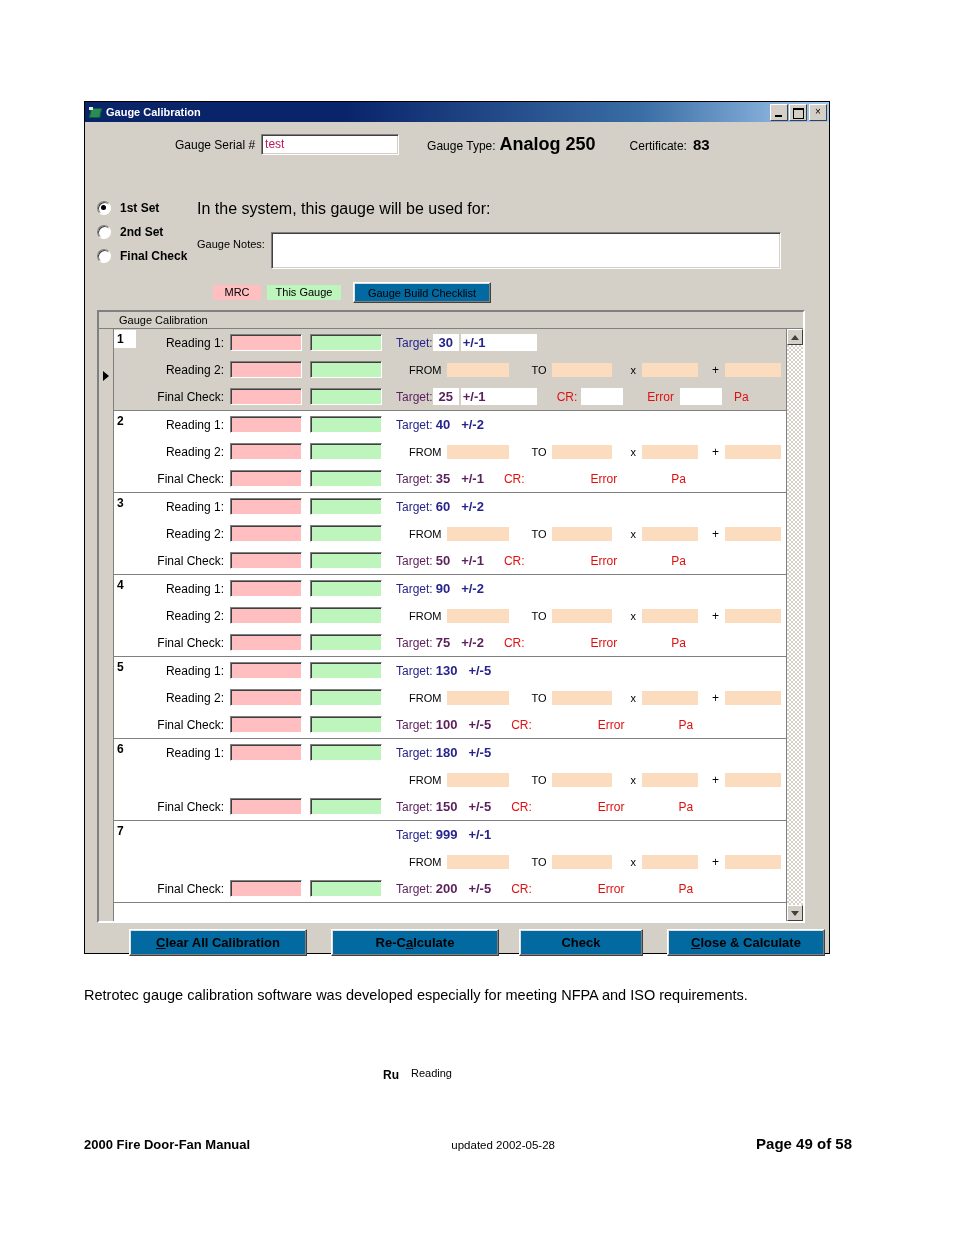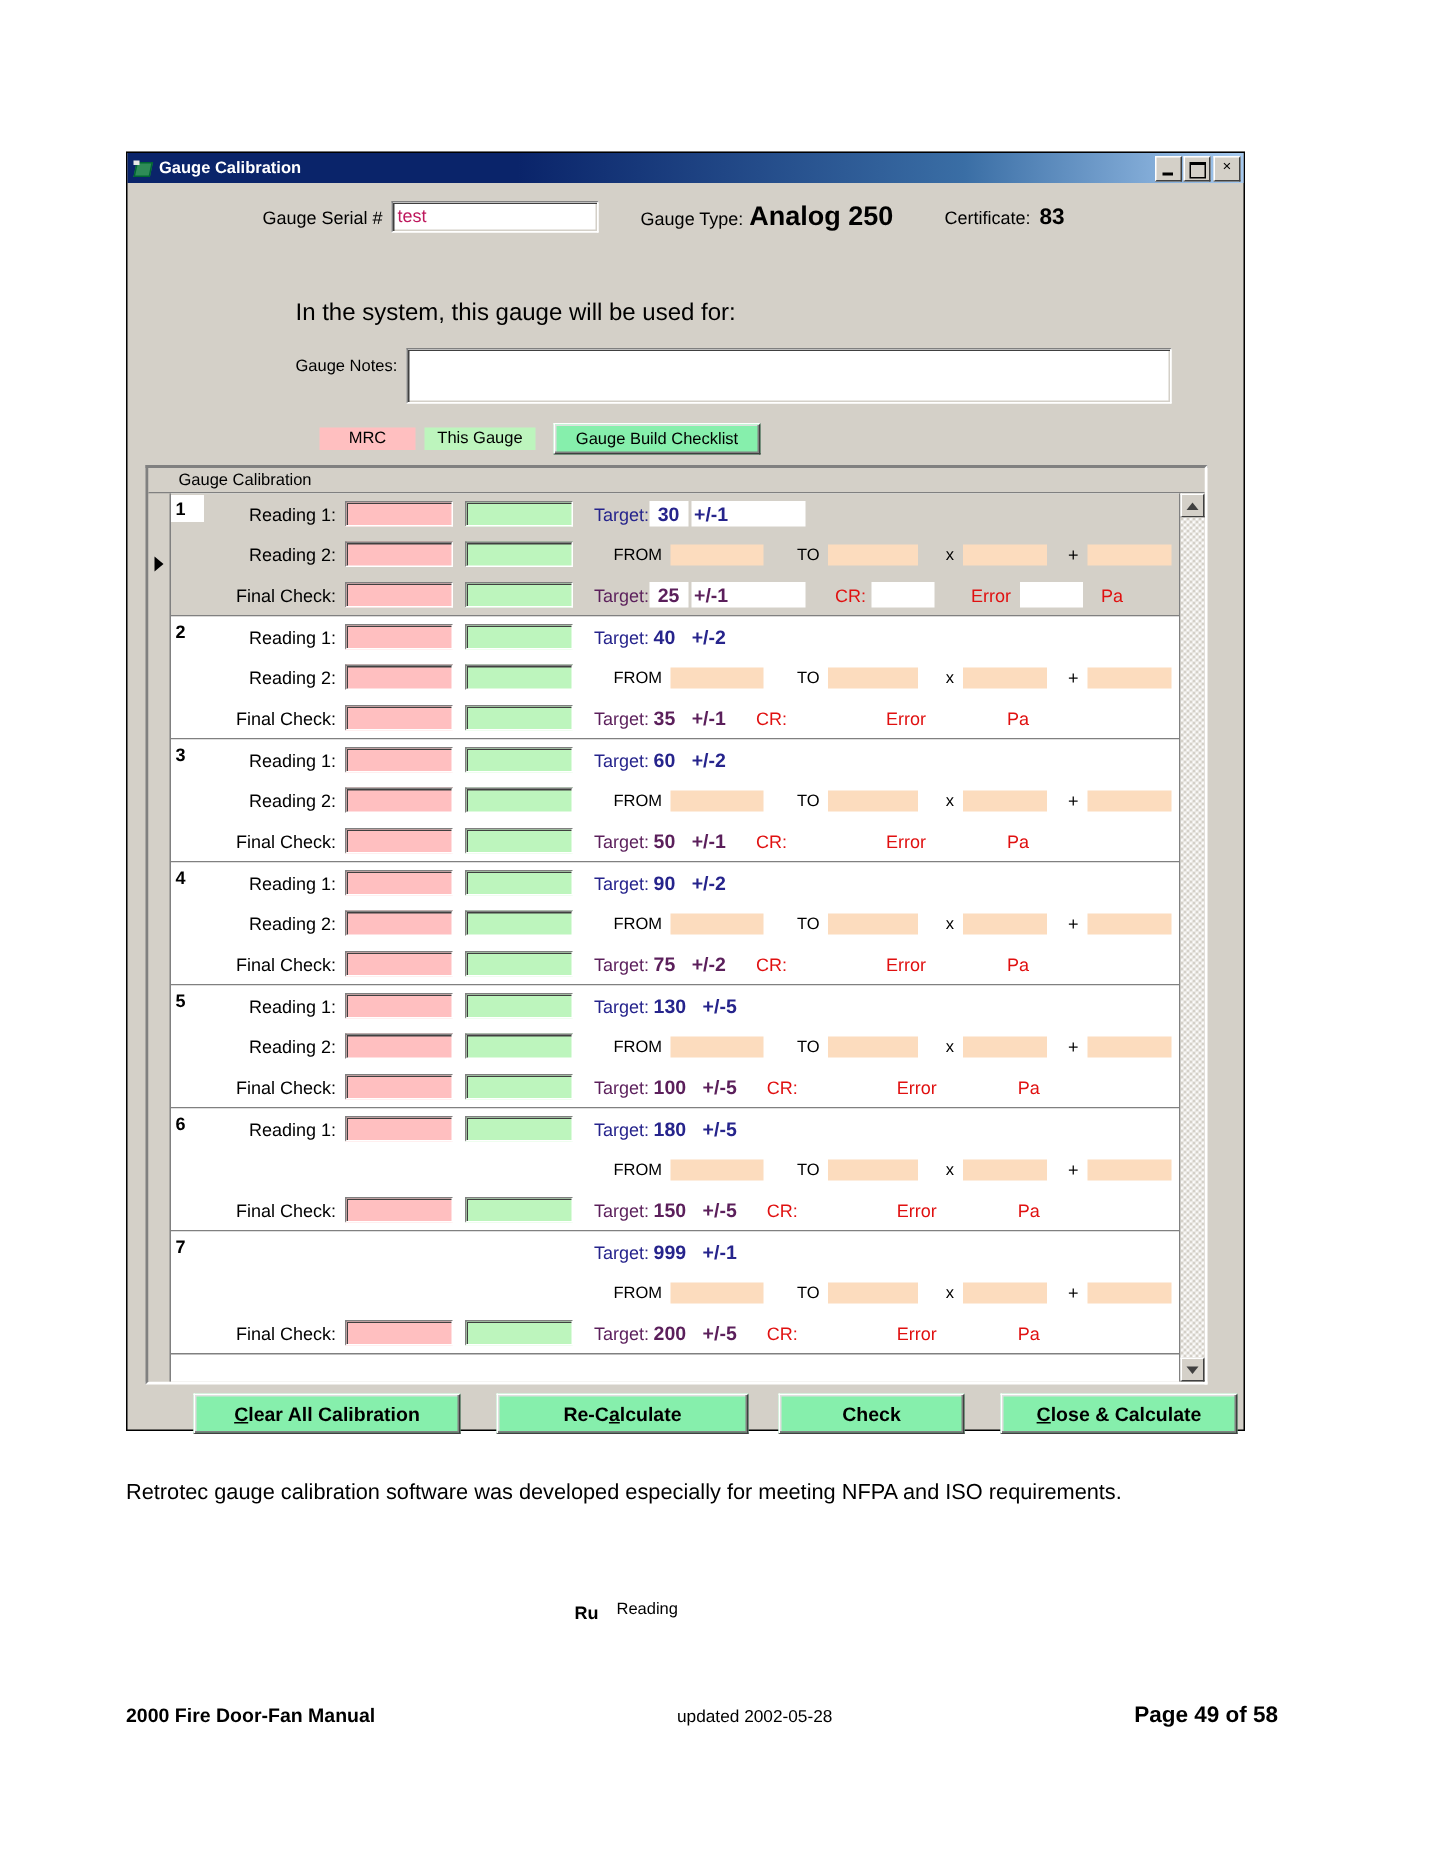--- a/index.html
+++ b/index.html
@@ -138,25 +138,25 @@
     flex:0 0 auto;
   }
   .combo-arrow::after{content:"";border-left:4px solid transparent;border-right:4px solid transparent;border-top:4px solid #000;}
 
   .notes-row { position:absolute; left:112px; top:98px; display:flex; align-items:flex-start;}
   .notes-row .lbl { font-size:11px; padding-top:6px;}
   #notesBox { margin-left:6px; width: 510px; height: 37px; }
 
   
   .legend { position:absolute; left: 128px; top: 148px; display:flex; align-items:center;}
-  .chip { width: 64px; height:15px; font-size:11px; text-align:center; line-height:15px;}
+  .chip { width: 48px; height:15px; font-size:11px; text-align:center; line-height:15px;}
   .chip.mrc { background:#ffbfc0; }
   .chip.tg { background:#bdf5bd; margin-left:6px; width:74px;}
   .btn {
-    background:#86efac;
+    background:#0369a1;
     border:1px solid;
     border-color:#ffffff #404040 #404040 #ffffff;
     box-shadow: inset -1px -1px 0 #808080, inset 1px 1px 0 #dfdfdf;
     font-size:12px;
     display:flex;align-items:center;justify-content:center;
     box-sizing:border-box;
     color:#000;
   }
   #gbcBtn { margin-left:12px; width:138px; height:21px; font-size:11px;}
 
@@ -305,20 +305,34 @@
       <span class="lbl">Gauge Serial #</span>
       <span class="txtbox" id="serialBox">test</span>
       <span class="gtype">
         <span>Gauge Type:</span><b>Analog 250</b>
       </span>
       <span class="cert">
         <span>Certificate:</span><b>83</b>
       </span>
     </div>
 
+    <div class="radios">
+      <div class="radio-line">
+        <span class="radio on"></span>
+        <span class="radio-label">1st Set</span>
+      </div>
+      <div class="radio-line">
+        <span class="radio"></span>
+        <span class="radio-label">2nd Set</span>
+      </div>
+      <div class="radio-line">
+        <span class="radio"></span>
+        <span class="radio-label">Final Check</span>
+      </div>
+    </div>
 
     <div class="usedfor">
       <span class="lbl">In the system, this gauge will be used for:</span>
     </div>
 
     <div class="notes-row">
       <span class="lbl">Gauge Notes:</span>
       <span class="txtbox" id="notesBox" placeholder=""></span>
     </div>
 

